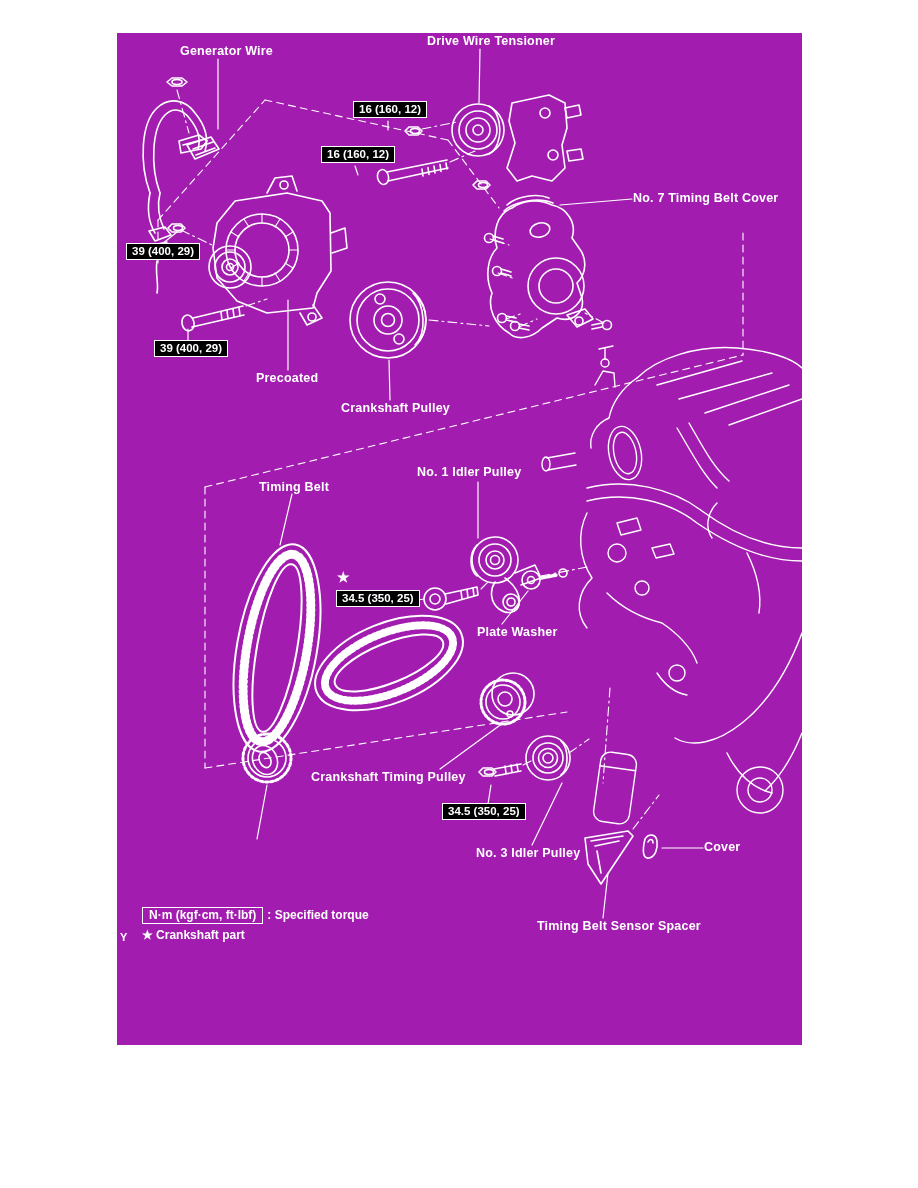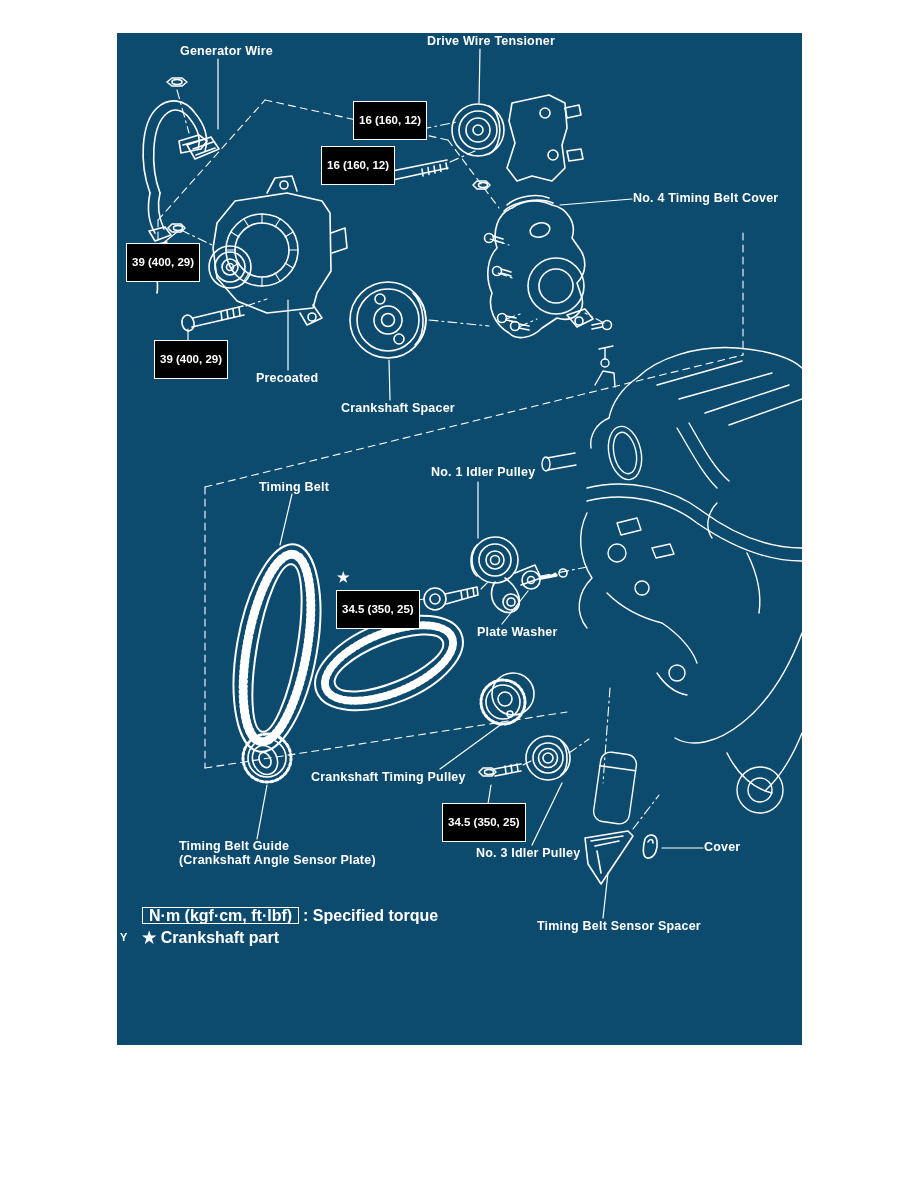--- a/index.html
+++ b/index.html
@@ -2,34 +2,34 @@
 <html><head>
 <meta charset="utf-8">
 <style>
   html,body{margin:0;padding:0;}
   body{
     width:918px;height:1188px;background:#ffffff;position:relative;
     font-family:"Liberation Sans", sans-serif;
   }
   .diagram{
     position:absolute;left:117px;top:33px;width:685px;height:1012px;
-    background:#0c4a6e;overflow:hidden;
+    background:#a21caf;overflow:hidden;
   }
   .diagram svg{position:absolute;left:0;top:0;}
   .lbl{
     position:absolute;color:#fff;font-size:12.5px;font-weight:700;
     white-space:nowrap;letter-spacing:.2px;line-height:14px;
   }
   .torque{
     position:absolute;color:#fff;font-size:11.5px;font-weight:700;
-    border:1.5px solid #fff;background:#000;padding:11px 5px;line-height:15px;
+    border:1.5px solid #fff;background:#000;padding:0px 5px;line-height:15px;
     white-space:nowrap;
   }
   .star{position:absolute;color:#fff;font-size:14px;font-weight:700;}
-  .legendrow{position:absolute;color:#fff;font-size:16px;font-weight:700;white-space:nowrap;}
+  .legendrow{position:absolute;color:#fff;font-size:12px;font-weight:700;white-space:nowrap;}
   .legendbox{
     display:inline-block;border:1.5px solid #fff;padding:0 6px;line-height:15px;
     margin-right:4px;
   }
   .ymark{position:absolute;color:#fff;font-size:11px;font-weight:700;}
 </style>
 </head>
 <body>
 
 <div class="diagram">
@@ -288,36 +288,32 @@
         <path d="M630,520 C640,540 645,560 642,580"></path>
       </g>
 
     </g>
   </svg>
 
   <div class="lbl" style="left:63px;top:11px">Generator Wire</div>
   <div class="lbl" style="left:310px;top:1px">Drive Wire Tensioner</div>
   <div class="torque" style="left:236px;top:68px">16 (160, 12)</div>
   <div class="torque" style="left:204px;top:113px">16 (160, 12)</div>
-  <div class="lbl" style="left:516px;top:158px">No. 4 Timing Belt Cover</div>
+  <div class="lbl" style="left:516px;top:158px">No. 7 Timing Belt Cover</div>
   <div class="torque" style="left:9px;top:210px">39 (400, 29)</div>
   <div class="torque" style="left:37px;top:307px">39 (400, 29)</div>
   <div class="lbl" style="left:139px;top:338px">Precoated</div>
-  <div class="lbl" style="left:224px;top:368px">Crankshaft Spacer</div>
+  <div class="lbl" style="left:224px;top:368px">Crankshaft Pulley</div>
   <div class="lbl" style="left:142px;top:447px">Timing Belt</div>
-  <div class="lbl" style="left:314px;top:432px">No. 1 Idler Pulley</div>
+  <div class="lbl" style="left:300px;top:432px">No. 1 Idler Pulley</div>
   <div class="star" style="left:220px;top:536px">★</div>
   <div class="torque" style="left:219px;top:557px">34.5 (350, 25)</div>
   <div class="lbl" style="left:360px;top:592px">Plate Washer</div>
   <div class="lbl" style="left:194px;top:737px">Crankshaft Timing Pulley</div>
   <div class="torque" style="left:325px;top:770px">34.5 (350, 25)</div>
-  <div class="lbl" style="left:62px;top:806px">
-    <span style="display:block">Timing Belt Guide</span>
-    <span style="display:block">(Crankshaft Angle Sensor Plate)</span>
-  </div>
   <div class="lbl" style="left:359px;top:813px">No. 3 Idler Pulley</div>
   <div class="lbl" style="left:587px;top:807px">Cover</div>
   <div class="lbl" style="left:420px;top:886px">Timing Belt Sensor Spacer</div>
 
   <div class="legendrow" style="left:25px;top:874px">
     <span class="legendbox">N·m (kgf·cm, ft·lbf)</span><span>: Specified torque</span>
   </div>
   <div class="legendrow" style="left:25px;top:895px">
     <span>★</span>
     <span>Crankshaft part</span>

